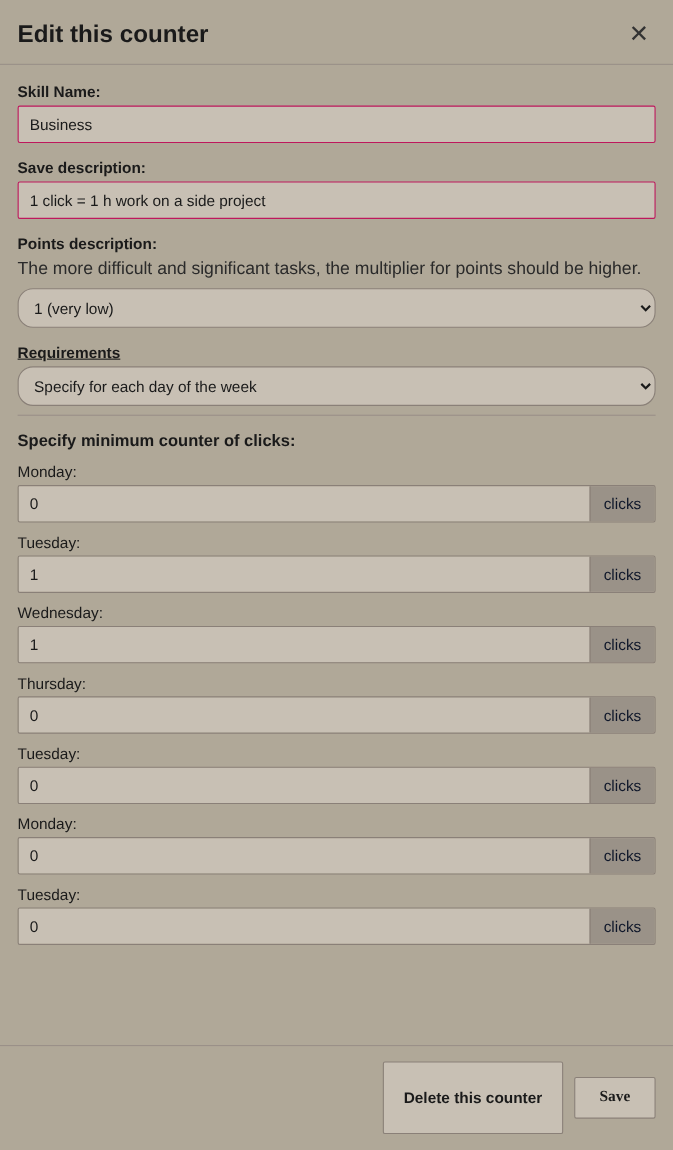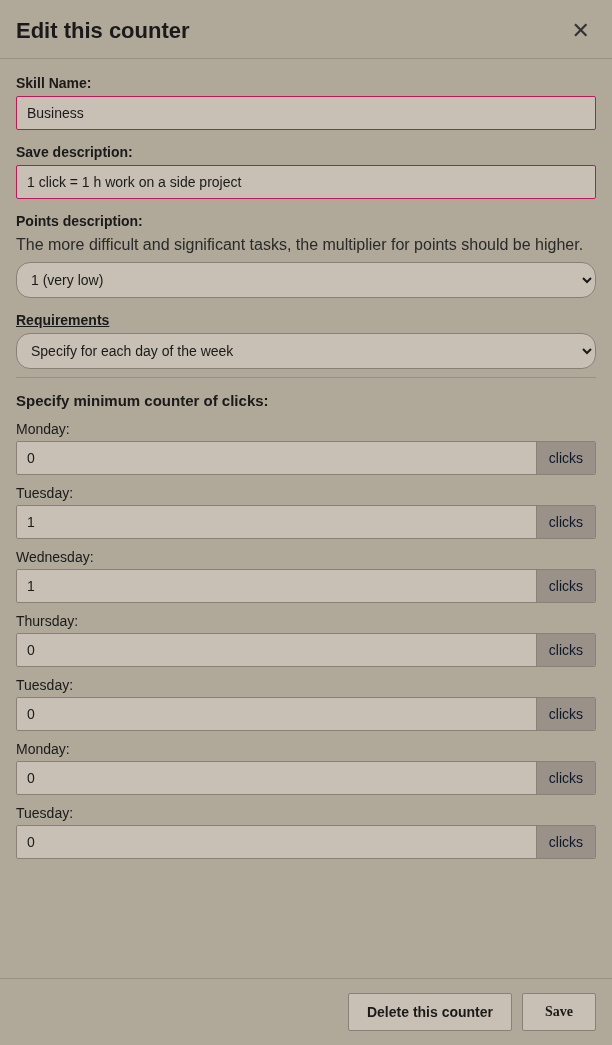--- a/index.html
+++ b/index.html
@@ -156,21 +156,21 @@
       align-items: center;
       padding: 14px 16px;
       gap: 10px;
       border-top: 1px solid #9a9088;
       margin-top: 10px;
     }
 
     .btn-delete {
       background: #c8c0b4;
       border: 1px solid #8a8078;
-      padding: 10px 18px;
+      padding: 24px 18px;
       font-size: 14px;
       font-weight: 600;
       cursor: pointer;
       border-radius: 2px;
       color: #1a1a1a;
     }
 
     .btn-save {
       background: #c8c0b4;
       border: 1px solid #8a8078;

